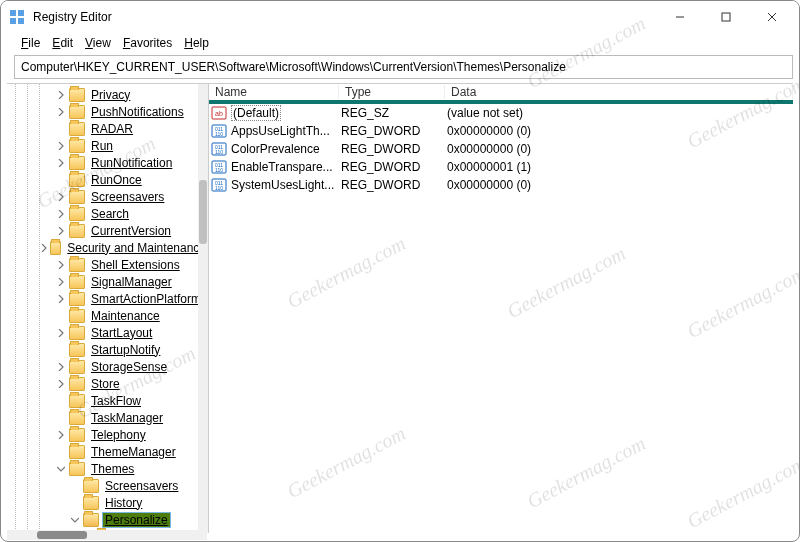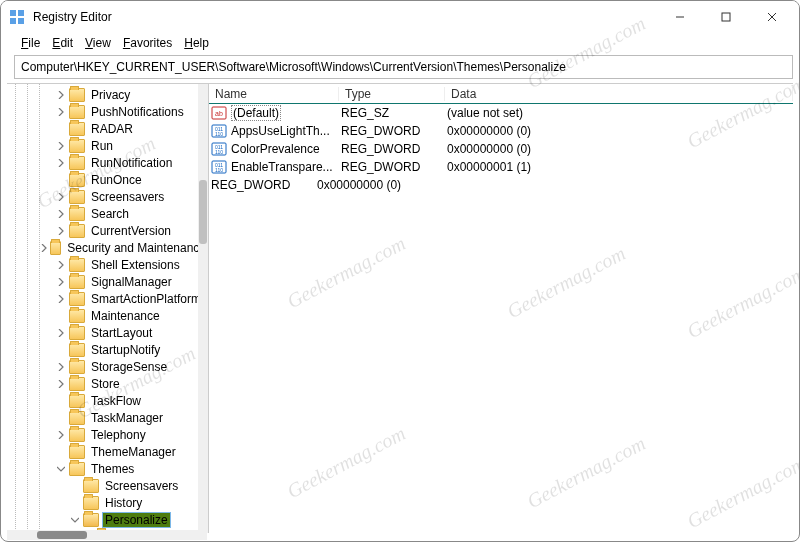--- a/index.html
+++ b/index.html
@@ -86,20 +86,21 @@
   
   .tree {
     font-size: 12px;
     padding-top: 2px;
   }
   .tree-row {
     display: flex;
     align-items: center;
     height: 17px;
     white-space: nowrap;
+    text-decoration: underline;
   }
   .tree-row .indent { display:inline-block; }
   .tree-row .chevron {
     width: 12px; height: 12px;
     display: inline-flex; align-items:center; justify-content:center;
     color: #777;
     margin-right: 2px;
   }
   .tree-row .chevron svg { width:8px; height:8px; }
   .tree-row .folder {
@@ -157,21 +158,21 @@
   }
 
   
   .listview {
     font-size: 12px;
   }
   .list-header {
     display:flex;
     height: 20px;
     align-items:center;
-    border-bottom: 1px solid #0f766e;
+    border-bottom: 4px solid #0f766e;
     background:#fff;
   }
   .list-header .col {
     padding: 0 6px;
     color:#333;
     border-right: 1px solid #eee;
   }
   .col-name { width: 130px; }
   .col-type { width: 106px; }
   .col-data { flex:1; }
@@ -572,20 +573,30 @@
                   <text x="8" y="8" text-anchor="middle" font-size="5" fill="#1565c0" font-family="Arial">011</text>
                   <text x="8" y="13" text-anchor="middle" font-size="5" fill="#1565c0" font-family="Arial">110</text>
                 </svg>
               </span>
               <span class="name-text">EnableTranspare...</span>
             </div>
             <div class="cell col-type">REG_DWORD</div>
             <div class="cell col-data">0x00000001 (1)</div>
           </div>
           <div class="list-row">
+            <div class="cell col-name">
+              <span class="val-icon dword">
+                <svg viewBox="0 0 16 16">
+                  <rect x="1" y="2" width="14" height="12" rx="1" fill="#fff" stroke="#1565c0"></rect>
+                  <text x="8" y="8" text-anchor="middle" font-size="5" fill="#1565c0" font-family="Arial">011</text>
+                  <text x="8" y="13" text-anchor="middle" font-size="5" fill="#1565c0" font-family="Arial">110</text>
+                </svg>
+              </span>
+              <span class="name-text">SystemUsesLight...</span>
+            </div>
             <div class="cell col-type">REG_DWORD</div>
             <div class="cell col-data">0x00000000 (0)</div>
           </div>
         </div>
     </div>
   </div>
 
 </div>
 
 <div class="hscroll">

